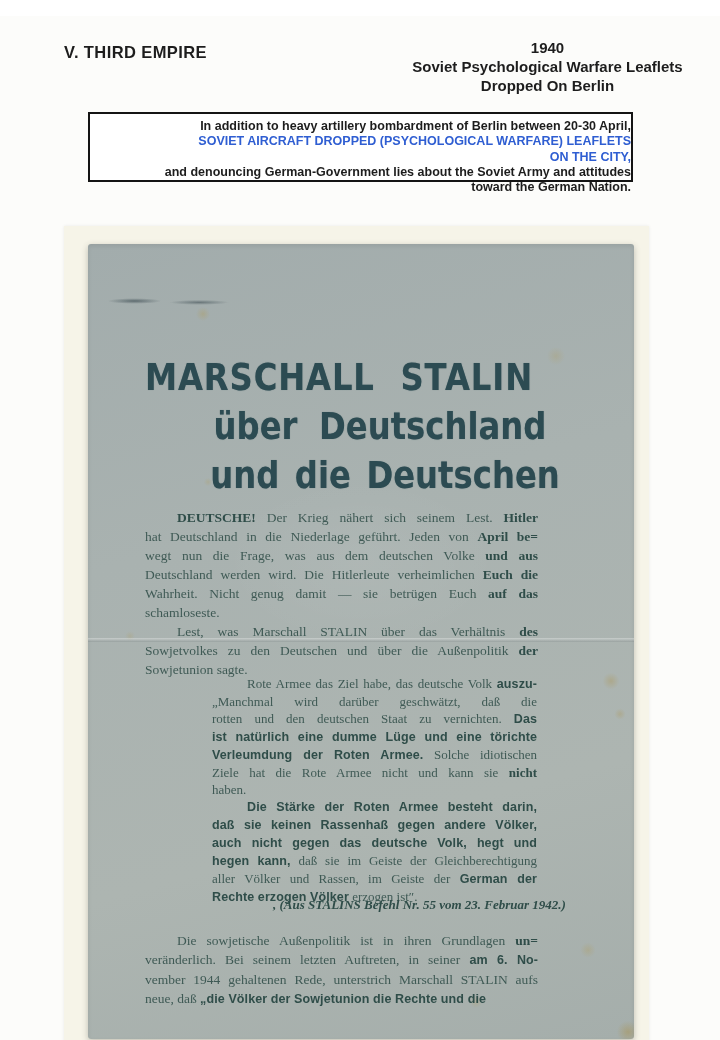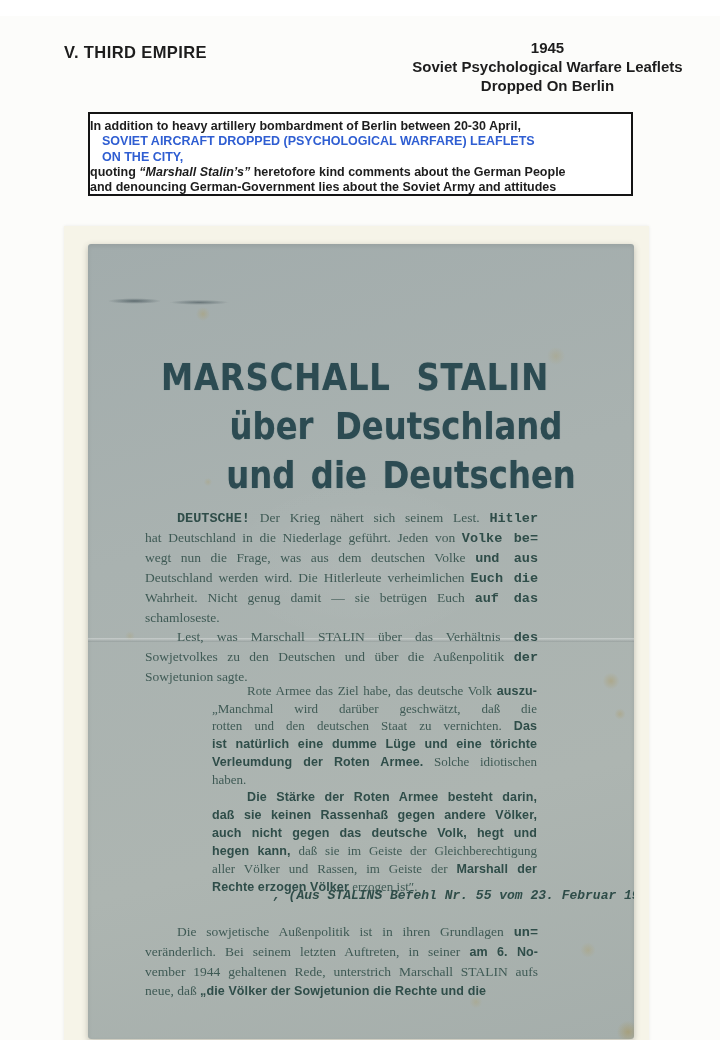--- a/index.html
+++ b/index.html
@@ -18,23 +18,23 @@
     color:var(--text_black,#1d1d1d);
   }
   .hdr-right {
     position:absolute; left:380px; top:22px; width:335px;
     text-align:center; font-weight:bold; font-size:15px; line-height:19px;
     color:var(--text_black,#1d1d1d);
   }
 
   
   .caption-box {
-    position:absolute; left:88px; top:96px; width:545px; height:84px;
+    position:absolute; left:88px; top:96px; width:545px; height:70px;
     background:#fff; border:2px solid var(--box_border,#141414);
-    padding-top:5px; text-align:left;
+    padding-top:5px; text-align:right;
     font-weight:bold; font-size:12.5px; line-height:15.3px;
     color:var(--text_black,#1d1d1d);
   }
   .cap.blue { color:var(--accent_blue,#2f5ed2);padding-left:12px; }
   .i { font-style:italic; }
 
   
   .mat {
     position:absolute; left:64px; top:210px; width:585px; height:824px;
     background:var(--mat,#f6f4e8);
@@ -66,21 +66,21 @@
       radial-gradient(circle 9px at 388px 758px, rgba(178,148,62,.20), transparent 70%),
       radial-gradient(circle 16px at 540px 788px, rgba(168,136,52,.38), transparent 70%),
       radial-gradient(ellipse 200px 120px at 50% 40%, rgba(255,255,255,.06), transparent 70%);
   }
   .fold {
     position:absolute; left:0; top:394px; width:100%; height:4px;
     background:linear-gradient(to bottom, rgba(255,255,255,.35), rgba(42,54,58,.14));
   }
 
   
-  .l-title { position:absolute; top:109px; left:16px; width:100%; }
+  .l-title { position:absolute; top:109px; left:0; width:100%; }
   .tline {
     height:49px; line-height:49px; text-align:center;
     font-family:"DejaVu Sans", sans-serif; font-weight:bold;
     color:var(--ink_title,#2c4b52);
     text-shadow:0 0 1px rgba(44,75,82,.45);
   }
   .tline1 { font-size:38px; letter-spacing:1px; word-spacing:16px; transform:translateX(-22px) scaleX(.85); }
   .tline2 { font-size:38px; word-spacing:12px; transform:translateX(19px) scaleX(.85); }
   .tline3 { font-size:38px; word-spacing:5px;  transform:translateX(24px) scaleX(.85); }
 
@@ -94,89 +94,90 @@
   .tl.last { text-align-last:left; }
   .para .tl:first-child { text-indent:32px; }
   .quote .tl:first-child { text-indent:35px; }
   .p1,.p2,.p3 { line-height:19px; }
   .quote { font-size:13px; line-height:17px; margin-left:67px; width:325px; }
   .q1 { margin-top:-4px; }
   .b {
     font-family:"Liberation Sans","DejaVu Sans",sans-serif; font-weight:700;
     font-size:12.5px; color:var(--ink_bold,#2f4d49); letter-spacing:.1px;
   }
-  .d { font-weight:700; color:var(--ink_bold,#2f4d49);font-family:Liberation Mono, monospace; }
+  .d { font-weight:700; color:var(--ink_bold,#2f4d49); }
   .attr {
     margin-top:-10px; margin-left:128px; white-space:nowrap; line-height:17px;
     font-style:italic; font-weight:bold; font-size:13px;
     color:var(--ink_bold,#2f4d49);
   }
   .p3 { margin-top:18px; }
 </style>
 </head>
 <body>
 
 <div class="page">
 
   <div class="hdr-left">V. THIRD EMPIRE</div>
 
   <div class="hdr-right">
-    <div>1945</div>
+    <div>1940</div>
     <div>Soviet Psychological Warfare Leaflets</div>
     <div>Dropped On Berlin</div>
   </div>
 
   <div class="caption-box">
     <div class="cap"><span>In addition to heavy artillery bombardment of Berlin between 20-30 April,</span></div>
     <div class="cap blue"><span>SOVIET AIRCRAFT DROPPED (PSYCHOLOGICAL WARFARE) LEAFLETS</span></div>
     <div class="cap blue"><span>ON THE CITY,</span></div>
-    <div class="cap"><span>quoting </span><span class="i">“Marshall Stalin’s”</span><span> heretofore kind comments about the German People</span></div>
     <div class="cap"><span>and denouncing German-Government lies about the Soviet Army and attitudes</span></div>
+    <div class="cap"><span>toward the German Nation.</span></div>
   </div>
 
   <div class="mat">
     <div class="leaflet">
       <div class="smudge"></div>
       <div class="stains"></div>
       <div class="fold"></div>
 
       <div class="l-title">
         <div class="tline tline1">MARSCHALL STALIN</div>
         <div class="tline tline2">über Deutschland</div>
         <div class="tline tline3">und die Deutschen</div>
       </div>
 
       <div class="l-body">
         <div class="para p1">
             <div class="tl"><span class="d">DEUTSCHE!</span><span> Der Krieg nähert sich seinem Lest. </span><span class="d">Hitler</span></div>
-            <div class="tl"><span>hat Deutschland in die Niederlage geführt. Jeden von </span><span class="d">Volke be=</span></div>
+            <div class="tl"><span>hat Deutschland in die Niederlage geführt. Jeden von </span><span class="d">April be=</span></div>
             <div class="tl"><span>wegt nun die Frage, was aus dem deutschen Volke </span><span class="d">und aus</span></div>
             <div class="tl"><span>Deutschland werden wird. Die Hitlerleute verheimlichen </span><span class="d">Euch die</span></div>
             <div class="tl"><span>Wahrheit. Nicht genug damit — sie betrügen Euch </span><span class="d">auf das</span></div>
             <div class="tl last"><span>schamloseste.</span></div>
           </div>
         <div class="para p2">
             <div class="tl"><span>Lest, was Marschall STALIN über das Verhältnis </span><span class="d">des</span></div>
             <div class="tl"><span>Sowjetvolkes zu den Deutschen und über die Außenpolitik </span><span class="d">der</span></div>
             <div class="tl last"><span>Sowjetunion sagte.</span></div>
           </div>
         <div class="para quote q1">
             <div class="tl"><span>Rote Armee das Ziel habe, das deutsche Volk </span><span class="b">auszu-</span></div>
             <div class="tl"><span>„Manchmal wird darüber geschwätzt, daß die</span></div>
             <div class="tl"><span>rotten und den deutschen Staat zu vernichten. </span><span class="b">Das</span></div>
             <div class="tl"><span class="b">ist natürlich eine dumme Lüge und eine törichte</span></div>
             <div class="tl"><span class="b">Verleumdung der Roten Armee.</span><span> Solche idiotischen</span></div>
+            <div class="tl"><span>Ziele hat die Rote Armee nicht und kann sie </span><span class="d">nicht</span></div>
             <div class="tl last"><span>haben.</span></div>
           </div>
         <div class="para quote q2">
             <div class="tl"><span class="b">Die Stärke der Roten Armee besteht darin,</span></div>
             <div class="tl"><span class="b">daß sie keinen Rassenhaß gegen andere Völker,</span></div>
             <div class="tl"><span class="b">auch nicht gegen das deutsche Volk, hegt und</span></div>
             <div class="tl"><span class="b">hegen kann,</span><span> daß sie im Geiste der Gleichberechtigung</span></div>
-            <div class="tl"><span>aller Völker und Rassen, im Geiste der </span><span class="b">Marshall der</span></div>
+            <div class="tl"><span>aller Völker und Rassen, im Geiste der </span><span class="b">German der</span></div>
             <div class="tl last"><span class="b">Rechte erzogen Völker</span><span> erzogen ist″.</span></div>
           </div>
         <div class="attr"><span class="d i">, (Aus STALINS Befehl Nr. 55 vom 23. Februar 1942.)</span></div>
         <div class="para p3">
             <div class="tl"><span>Die sowjetische Außenpolitik ist in ihren Grundlagen </span><span class="d">un=</span></div>
             <div class="tl"><span>veränderlich. Bei seinem letzten Auftreten, in seiner </span><span class="b">am 6. No-</span></div>
             <div class="tl"><span>vember 1944 gehaltenen Rede, unterstrich Marschall STALIN aufs</span></div>
             <div class="tl last"><span>neue, daß </span><span class="b">„die Völker der Sowjetunion die Rechte und die</span></div>
           </div>
       </div>

